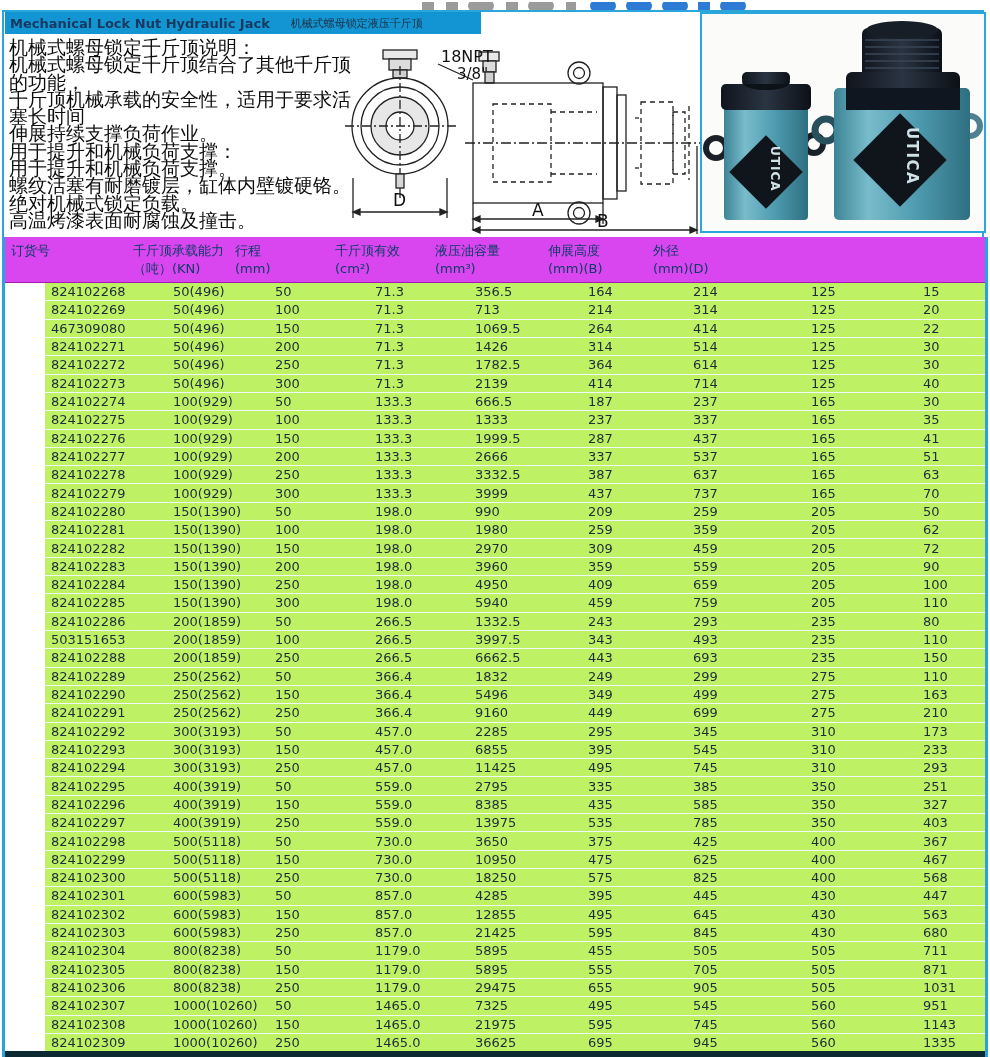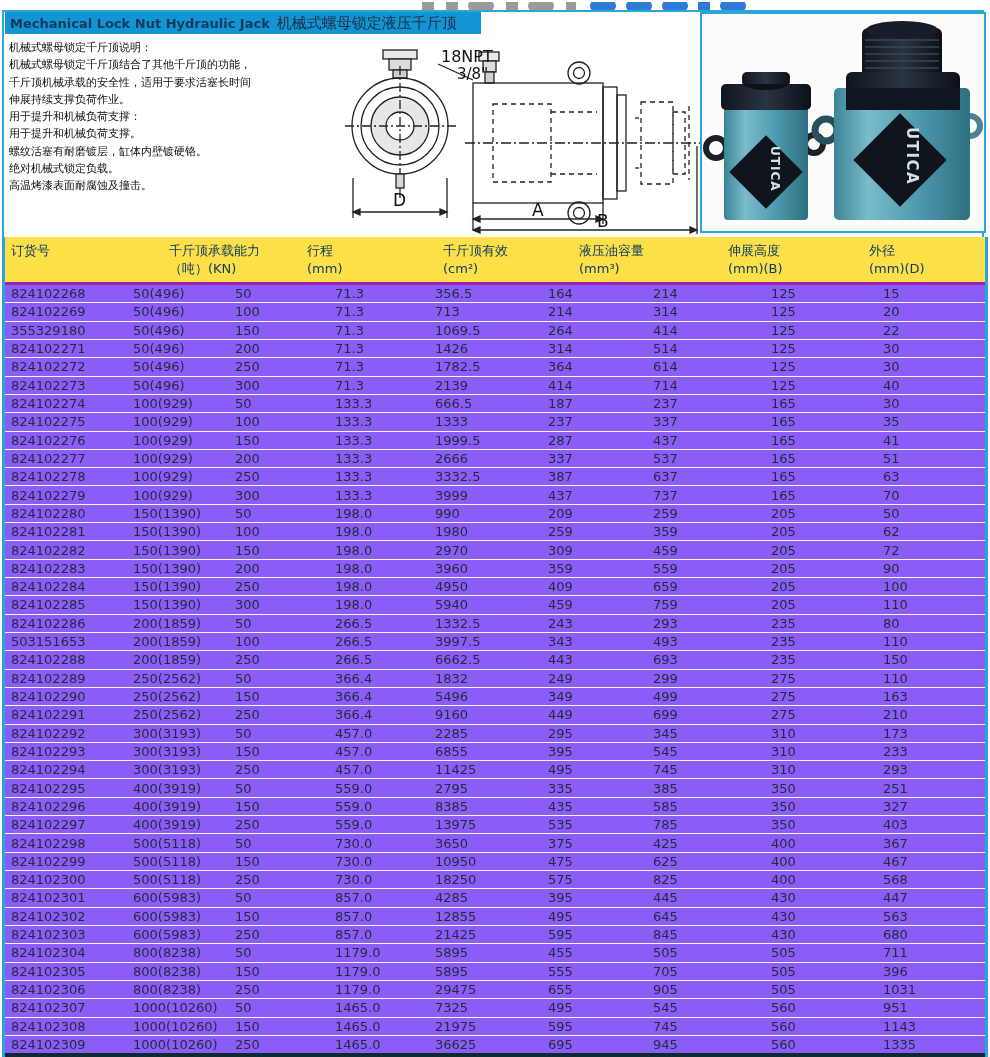--- a/index.html
+++ b/index.html
@@ -7,35 +7,35 @@
         font-family:"DejaVu Sans","Liberation Sans",sans-serif;}
   
   .watermark{position:absolute;left:420px;top:0;width:360px;height:13px;overflow:hidden;}
   
   .frame{position:absolute;left:2px;top:10px;width:982px;height:1044px;
          border:2px solid #2ba6db;background:#ffffff;box-sizing:border-box;}
   
   .titlebar{position:absolute;left:5px;top:12px;width:476px;height:22px;background:#1495d3;
             display:flex;align-items:center;padding-left:5px;box-sizing:border-box;white-space:nowrap;}
   .title-en{font-weight:bold;font-size:13px;color:#16395f;}
-  .title-zh{font-size:15px;color:#1d2f42;margin-left:7px;}
+  .title-zh{font-size:11px;color:#1d2f42;margin-left:21px;}
   
-  .desc{position:absolute;left:9px;top:39px;width:345px;font-size:11px;line-height:17.3px;color:#0d0d0d;}
+  .desc{position:absolute;left:9px;top:39px;width:345px;font-size:19px;line-height:17.3px;color:#0d0d0d;}
   
   .drawing{position:absolute;left:345px;top:46px;}
   .photo{position:absolute;left:700px;top:12px;width:286px;height:221px;border:2px solid #2ba6db;
          background:#fbfbfa;box-sizing:border-box;}
   
   .table{position:absolute;left:2px;top:237px;width:986px;box-sizing:border-box;
          border-left:3px solid #29a3dc;border-right:3px solid #29a3dc;}
   .grid-row{display:grid;grid-template-columns:122px 102px 100px 100px 113px 105px 118px 112px 1fr;}
-  .thead{background:#fde047;height:45px;border-bottom:3px solid #a21caf;gap:36px;}
+  .thead{background:#d946ef;height:45px;border-bottom:1px solid #a21caf;}
   .thead .hcell{padding:5px 0 0 6px;color:#0d3c68;font-size:13px;line-height:18px;}
   .tbody{display:flex;flex-direction:column;height:768px;}
-  .tbody .grid-row{flex:1;background:#8b5cf6;border-bottom:1px solid #eef8fd;align-items:center;}
+  .tbody .grid-row{flex:1;background:#bef264;border-bottom:1px solid #eef8fd;align-items:center;margin-left:40px;}
   .tbody .grid-row:last-child{border-bottom:none;}
   .cell{padding-left:6px;font-size:13px;color:#1f2c39;white-space:nowrap;overflow:hidden;}
   .tbottom{height:6px;background:#0d2a33;}
   text{font-family:"DejaVu Sans","Liberation Sans",sans-serif;}
 </style>
 </head>
 <body>
 
 <div class="page">
 
@@ -238,21 +238,21 @@
           <div class="cell">50(496)</div>
           <div class="cell">100</div>
           <div class="cell">71.3</div>
           <div class="cell">713</div>
           <div class="cell">214</div>
           <div class="cell">314</div>
           <div class="cell">125</div>
           <div class="cell">20</div>
         </div>
         <div class="grid-row">
-          <div class="cell">355329180</div>
+          <div class="cell">467309080</div>
           <div class="cell">50(496)</div>
           <div class="cell">150</div>
           <div class="cell">71.3</div>
           <div class="cell">1069.5</div>
           <div class="cell">264</div>
           <div class="cell">414</div>
           <div class="cell">125</div>
           <div class="cell">22</div>
         </div>
         <div class="grid-row">
@@ -631,21 +631,21 @@
         </div>
         <div class="grid-row">
           <div class="cell">824102305</div>
           <div class="cell">800(8238)</div>
           <div class="cell">150</div>
           <div class="cell">1179.0</div>
           <div class="cell">5895</div>
           <div class="cell">555</div>
           <div class="cell">705</div>
           <div class="cell">505</div>
-          <div class="cell">396</div>
+          <div class="cell">871</div>
         </div>
         <div class="grid-row">
           <div class="cell">824102306</div>
           <div class="cell">800(8238)</div>
           <div class="cell">250</div>
           <div class="cell">1179.0</div>
           <div class="cell">29475</div>
           <div class="cell">655</div>
           <div class="cell">905</div>
           <div class="cell">505</div>

